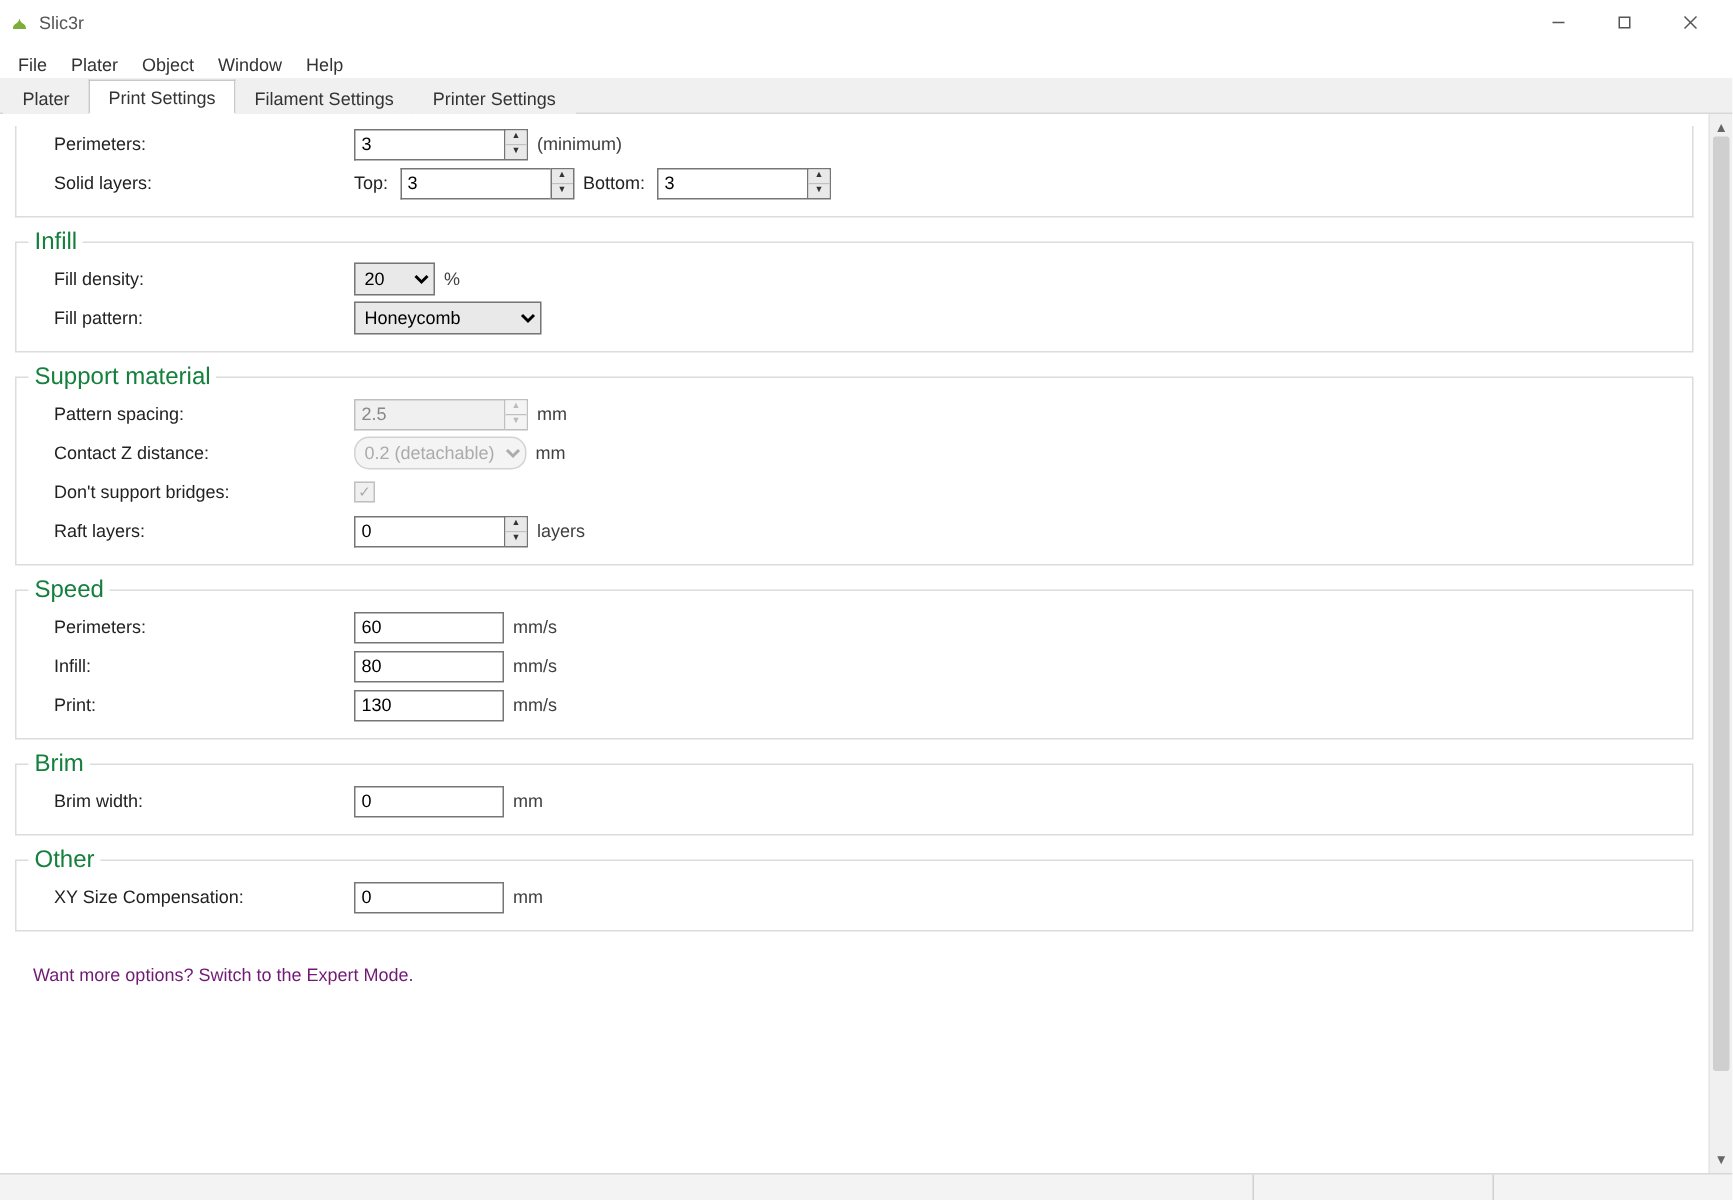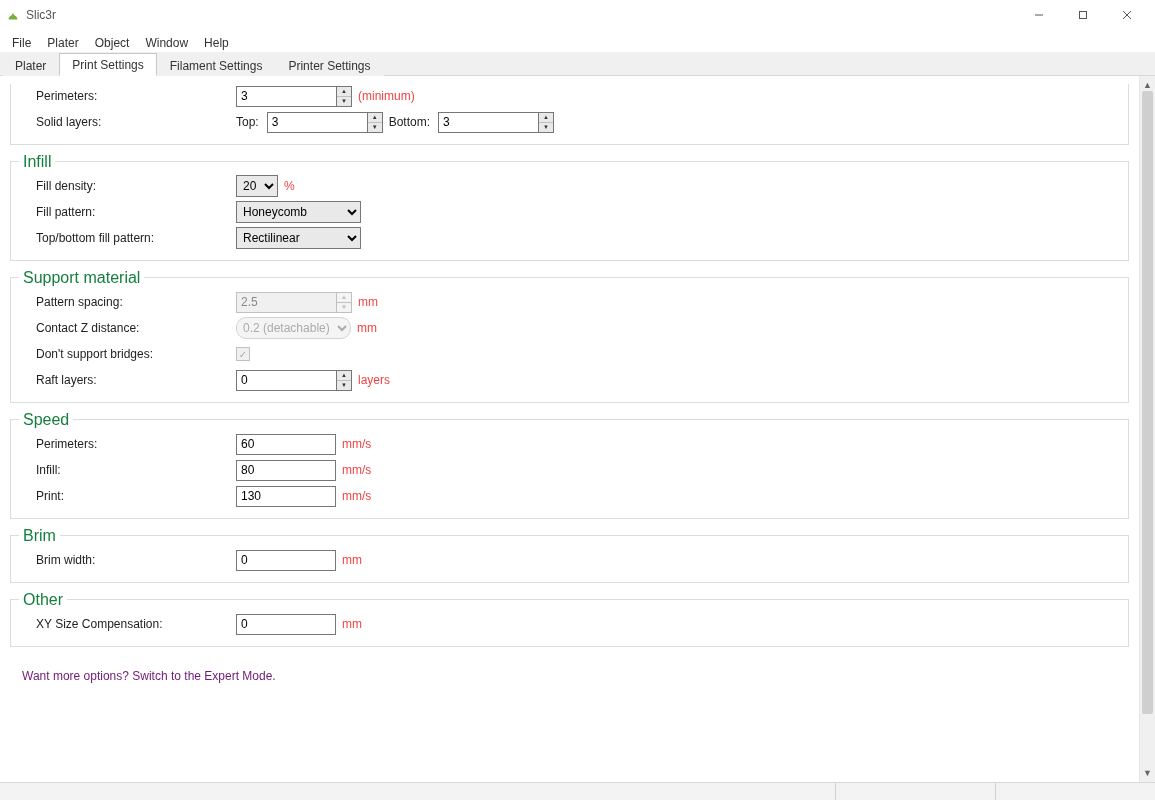--- a/index.html
+++ b/index.html
@@ -131,21 +131,21 @@
   }
   .label-col {
     width: 200px;
     padding-left: 0;
   }
   .ctrl-col {
     display: flex;
     align-items: center;
     gap: 6px;
   }
-  .unit { color: #ef4444; }
+  .unit { color: #404040; }
   input.text, .spin-input {
     height: 21px;
     border: 1px solid #767676;
     padding: 0 4px;
     font-size: 12px;
     font-family: inherit;
     background: #fff;
   }
   input.text[disabled], .spin-input[disabled] {
     background: #f0f0f0;
@@ -202,21 +202,21 @@
     display: flex;
   }
   .statusbar .seg {
     border-left: 1px solid #d0d0d0;
     width: 160px;
     height:100%;
   }
   .statusbar .seg:first-child { border-left:none; flex:1; width:auto; }
   
   .w100 { width: 100px; }
-  .w50  { width: 42px; }
+  .w50  { width: 54px; }
   .w145 { width: 125px; }
   .w115 { width: 115px; }
 </style>
 </head>
 <body>
 
 <div class="titlebar">
   <span class="app-icon">
     <svg viewBox="0 0 16 16">
         <path d="M3 13 C3 8, 7 10, 8 5 C9 10, 13 8, 13 13 Z" fill="#7cae3a"></path>
@@ -310,28 +310,20 @@
         </div>
       </div>
       <div class="row">
         <div class="label-col">Fill pattern:</div>
         <div class="ctrl-col">
           <select class="dropdown w145">
             <option>Honeycomb</option>
           </select>
         </div>
       </div>
-      <div class="row">
-        <div class="label-col">Top/bottom fill pattern:</div>
-        <div class="ctrl-col">
-          <select class="dropdown w145">
-            <option>Rectilinear</option>
-          </select>
-        </div>
-      </div>
     </div>
 
     <div class="section">
       <div class="section-legend">Support material</div>
       <div class="row">
         <div class="label-col">Pattern spacing:</div>
         <div class="ctrl-col">
           <span class="spinwrap">
             <input class="spin-input w100" disabled="" value="2.5" style="">
             <span class="spin-btns disabled">

